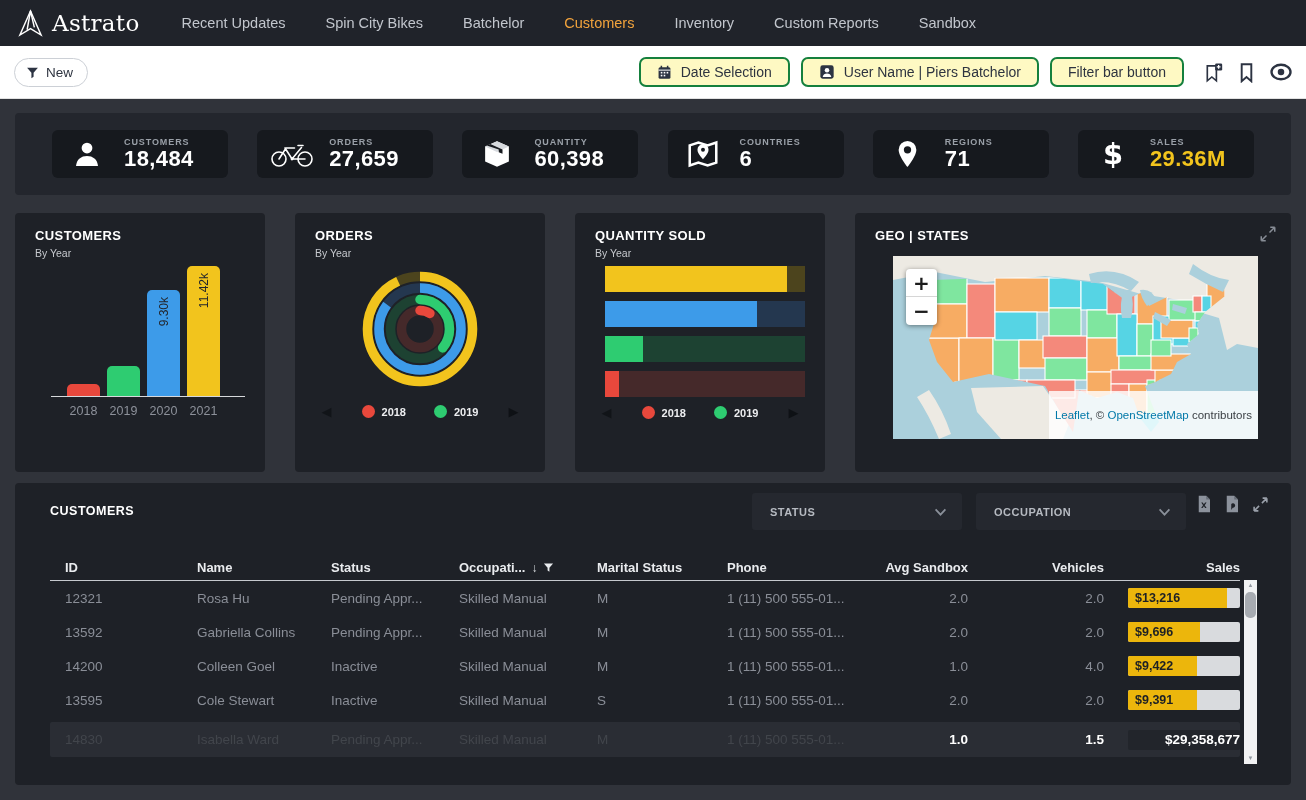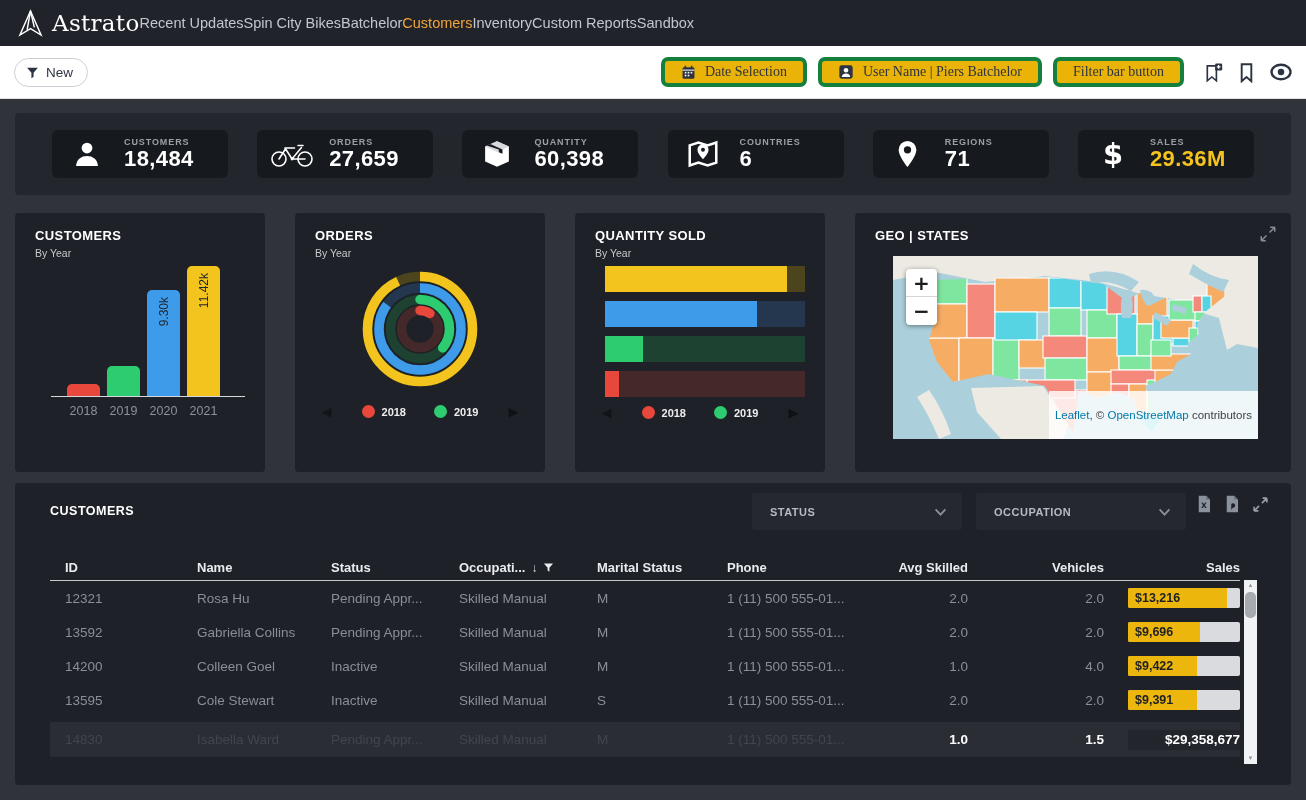--- a/index.html
+++ b/index.html
@@ -3,29 +3,29 @@
 <meta charset="utf-8">
 <style>
   *{box-sizing:border-box}
   html,body{margin:0;padding:0}
   body{width:1306px;height:800px;background:#30333a;font-family:"Liberation Sans",sans-serif;overflow:hidden}
 
   
   .topnav{height:46px;background:#20232a;display:flex;align-items:center;padding:0 18px}
   .logo{display:flex;align-items:center;gap:9px;color:#fff;cursor:pointer}
   .logo .word{font-family:"DejaVu Serif",serif;font-size:23px;letter-spacing:.3px}
-  .navmenu{display:flex;}
+  .navmenu{display:flex;gap:40px;margin-left:42px}
   .nav-item{color:#c2c6cd;font-size:14.5px;cursor:pointer;white-space:nowrap}
   .nav-item.active{color:#f2a33c}
 
   
   .toolbar{height:53px;background:#fff;display:flex;align-items:center;padding:0 14px;border-bottom:1px solid #e2e2e2}
   .pill{display:flex;align-items:center;gap:7px;border:1px solid #ccd0d6;border-radius:15px;background:#fff;height:29px;padding:0 14px 0 11px;font-size:13.5px;color:#2e3440;font-family:inherit;cursor:pointer}
   .tb-right{margin-left:auto;display:flex;align-items:center;gap:11px}
-  .tb-btn{display:flex;align-items:center;gap:9px;border:4px solid #15803d;border-radius:7px;background:#eab308;height:30px;padding:0 16px;font-size:14px;color:#2e3440;font-family:Liberation Serif, serif;cursor:pointer;white-space:nowrap}
+  .tb-btn{display:flex;align-items:center;gap:9px;border:2px solid #15803d;border-radius:7px;background:#fef9c3;height:30px;padding:0 16px;font-size:14px;color:#2e3440;font-family:Liberation Sans, sans-serif;cursor:pointer;white-space:nowrap}
   .tb-icons{display:flex;align-items:center;gap:15px;margin-left:9px}
   .tb-icons .ticon{display:flex;cursor:pointer}
 
   main{padding:14px 15px 0}
 
   
   .kpi-strip{background:#23262d;border-radius:4px;height:82px;display:flex;align-items:center;justify-content:space-between;padding:0 37px;margin-bottom:18px}
   .kpi{width:176px;height:48px;background:#16191e;border-radius:6px;display:flex;align-items:center;padding-left:13px;gap:15px}
   .kpi .ic{width:44px;display:flex;justify-content:center;align-items:center}
   .kpi .kt{display:flex;flex-direction:column}
@@ -482,21 +482,21 @@
                 </svg>
               </span>
             </div>
             <div class="c h">
               <span>Marital Status</span>
             </div>
             <div class="c h">
               <span>Phone</span>
             </div>
             <div class="c h r">
-              <span>Avg Skilled</span>
+              <span>Avg Sandbox</span>
             </div>
             <div class="c h r">
               <span>Vehicles</span>
             </div>
             <div class="c h r">
               <span>Sales</span>
             </div>
           </div>
         <div id="tbody">
             <div class="grid trow">

